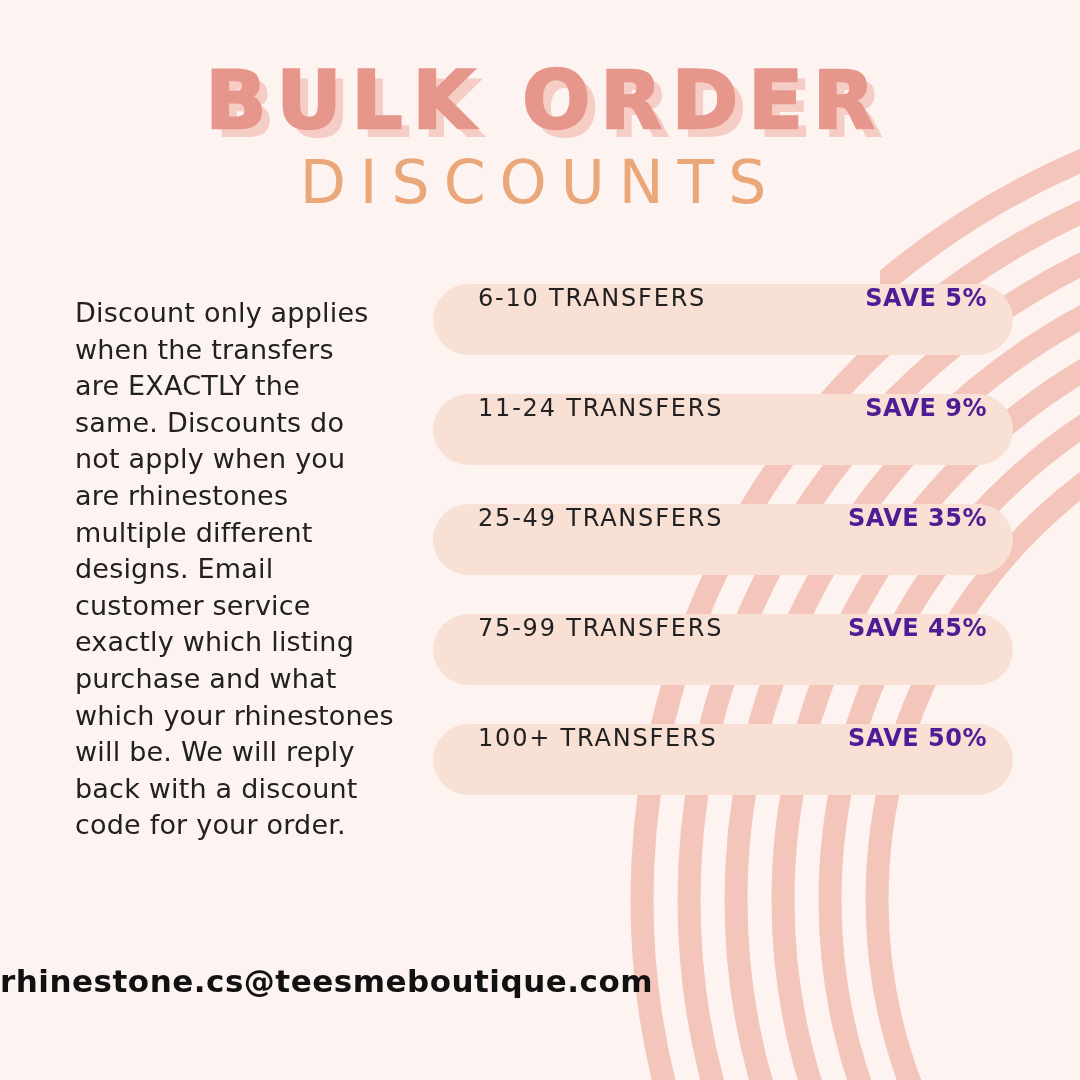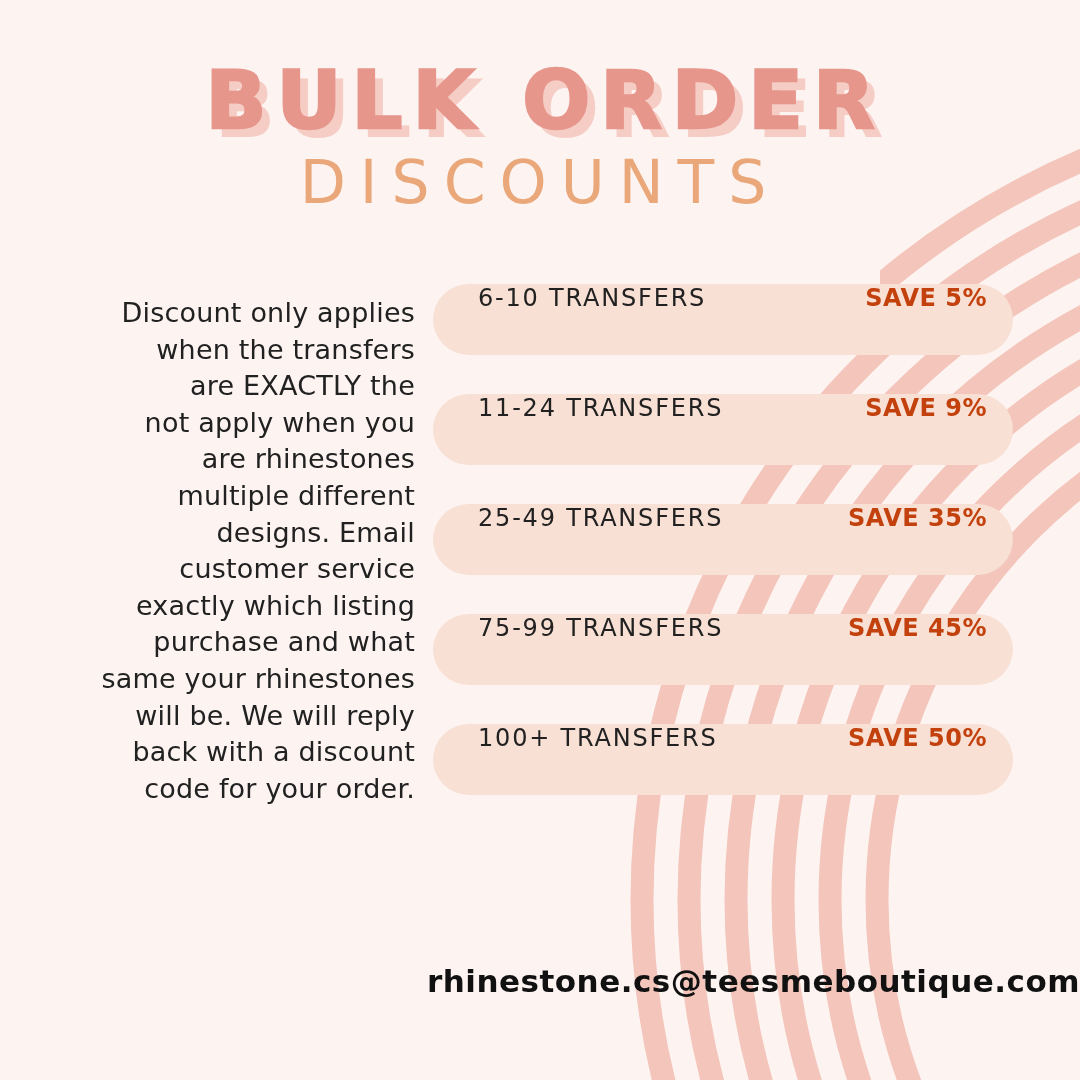--- a/index.html
+++ b/index.html
@@ -34,42 +34,42 @@
     font-size: 60px; font-weight: 400; line-height: 66px;
     letter-spacing: 14px; box-sizing: border-box;
     color: var(--subtitle, #e9a77a);
   }
 
   .description {
     position: absolute; left: 75px; top: 295px; width: 340px;
     font-size: 27px; line-height: 36.6px; letter-spacing: 0.2px;
     color: var(--text, #212121);
   }
-  .desc-line { white-space: nowrap; text-align: right; }
+  .desc-line { white-space: nowrap; }
 
   .tier-list { position: absolute; left: 433px; top: 284px; width: 580px; }
   .tier {
     display: flex; justify-content: space-between;
     height: 71px; margin-bottom: 39px;
     padding: 0 26px 0 45px; box-sizing: border-box;
     background: var(--pill-background, #f8e0d5);
     border-radius: 36px;
   }
   .tier-range {
     font-size: 24px; font-weight: 400; letter-spacing: 1.8px;
     color: var(--text, #212121);
   }
   .tier-save {
     font-size: 24px; font-weight: bold; letter-spacing: 0.5px;
-    color: #c2410c;
+    color: #4c1d95;
   }
 
   .email {
     position: absolute; left: 0; top: 963px; width: 100%;
-    text-align: right;
+    text-align: left;
     font-size: 31px; font-weight: bold; letter-spacing: 0.5px;
     color: #111111;
   }
 </style>
 </head>
 <body>
 
 <div class="canvas">
 
   <svg class="decor" viewBox="0 0 1080 1080" xmlns="http://www.w3.org/2000/svg" aria-hidden="true">
@@ -95,37 +95,38 @@
     <div class="title-sub">DISCOUNTS</div>
 
     <div class="description">
 
         <div class="desc-line">Discount only applies</div>
 
         <div class="desc-line">when the transfers</div>
 
         <div class="desc-line">are EXACTLY the</div>
 
+        <div class="desc-line">same. Discounts do</div>
 
         <div class="desc-line">not apply when you</div>
 
         <div class="desc-line">are rhinestones</div>
 
         <div class="desc-line">multiple different</div>
 
         <div class="desc-line">designs. Email</div>
 
         <div class="desc-line">customer service</div>
 
         <div class="desc-line">exactly which listing</div>
 
 
         <div class="desc-line">purchase and what</div>
 
-        <div class="desc-line">same your rhinestones</div>
+        <div class="desc-line">which your rhinestones</div>
 
         <div class="desc-line">will be. We will reply</div>
 
         <div class="desc-line">back with a discount</div>
 
         <div class="desc-line">code for your order.</div>
       </div>
 
     <div class="tier-list">
 

